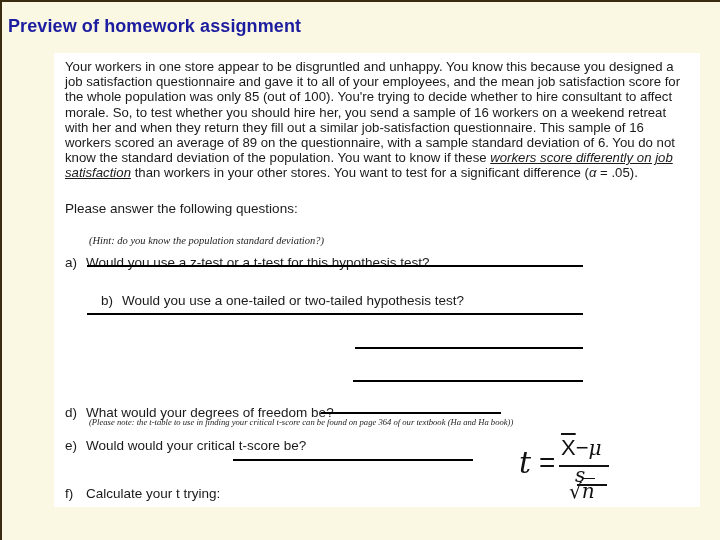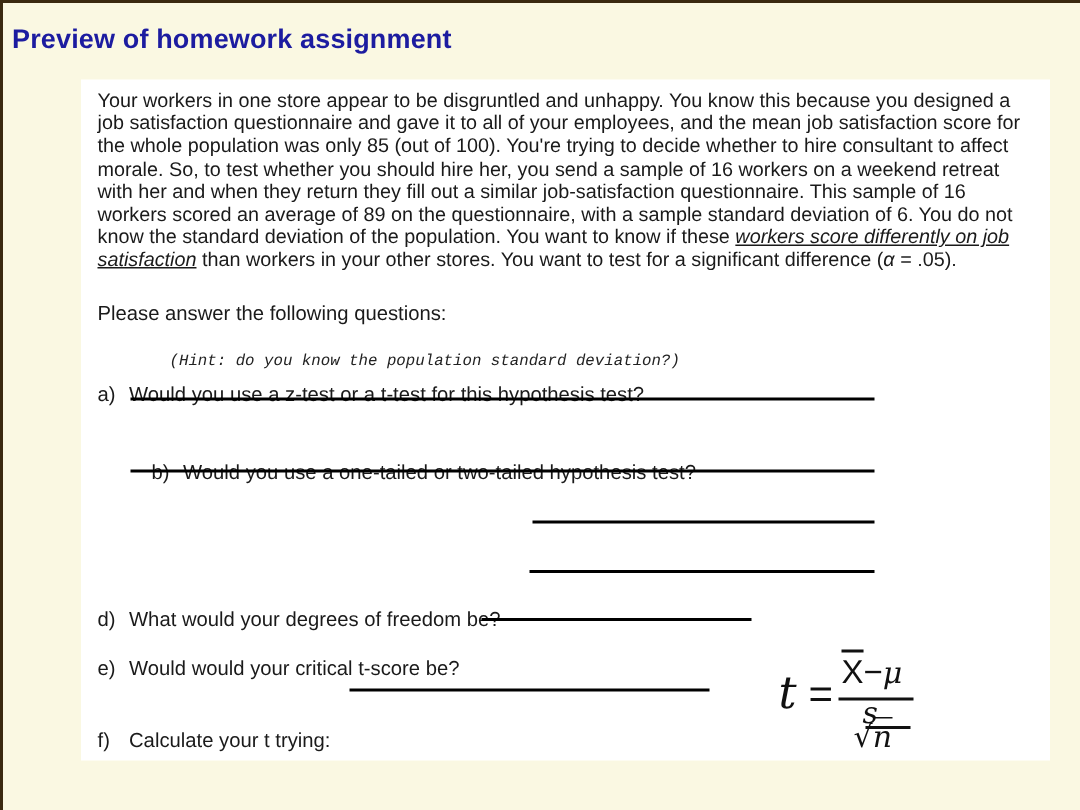--- a/index.html
+++ b/index.html
@@ -27,22 +27,22 @@
     .intro {
       font-size: 13.2px; line-height: 15.2px; margin: 0;
       width: 618px;
     }
     .intro .em { font-style: italic; }
     .intro .em-u { font-style: italic; text-decoration: underline; }
     .q-header { position: absolute; left: 0; top: 142px; font-size: 13.5px; }
     .q { position: absolute; left: 0; font-size: 13.5px; white-space: nowrap; margin-top: 38px; }
     .q .lbl { display: inline-block; width: 21px; }
     .hint {
-      position: absolute; left: 24px; font-family: Liberation Mono, monospace;
-      font-style: italic; font-size: 10.5px; color: #222; white-space: nowrap; margin-left: 24px;
+      position: absolute; left: 24px; font-family: Liberation Serif, serif;
+      font-style: italic; font-size: 10.5px; color: #222; white-space: nowrap;
     }
     .hint.small { font-size: 8.6px; }
     .line { position: absolute; height: 0; border-top: 2px solid #000; }
     .formula {
       position: absolute; left: 517px; top: 437px; width: 100px; height: 66px;
       font-family: "DejaVu Serif", serif; color: #111;
     }
     .formula .t { position: absolute; left: 2px; top: 8px; font-size: 30px; font-style: italic; }
     .formula .eq { position: absolute; left: 22px; top: 10px; font-size: 28px; font-family: "Liberation Sans", sans-serif; }
     .formula .num { position: absolute; left: 44px; top: -2px; font-size: 22px; white-space: nowrap; font-family: "Liberation Sans", sans-serif; }
@@ -68,36 +68,37 @@
   <p class="intro"><span>Your workers in one store appear to be disgruntled and unhappy.  You know this because you designed a job satisfaction questionnaire and gave it to all of your employees, and the mean job satisfaction score for the whole population was only 85 (out of 100).   You're trying to decide whether to hire consultant to affect morale.  So, to test whether you should hire her, you send a sample of 16 workers on a weekend retreat with her and when they return they fill out a similar job-satisfaction questionnaire.  This sample of 16 workers scored an average of 89 on the questionnaire, with a sample standard deviation of 6.  You do not know the standard deviation of the population.   You want to know if these </span><span class="em-u">workers score differently on job satisfaction</span><span> than workers in your other stores.  You want to test for a significant difference (</span><span class="em">α</span><span> = .05).</span></p>
 
   <div class="q-header">Please answer the following questions:</div>
 
   <div class="q" style="top:158px;">
     <span class="lbl">a)</span><span>Would you use a z-test or a t-test for this hypothesis test?</span>
   </div>
   <div class="hint" style="top:176px;">(Hint: do you know the population standard deviation?)</div>
   <div class="line" style="left:22px; top:206px; width:496px;"></div>
 
-  <div class="q" style="top:210px;padding-left:36px;">
+  <div class="q" style="top:196px;padding-left:36px;">
     <span class="lbl">b)</span><span>Would you use a one-tailed or two-tailed hypothesis test?</span>
   </div>
   <div class="line" style="left:22px; top:254px; width:496px;"></div>
 
   <div class="line" style="left:290px; top:288px; width:228px;"></div>
 
   <div class="q" style="top:308px;">
     <span class="lbl">d)</span><span>What would your degrees of freedom be?</span>
   </div>
   <div class="line" style="left:288px; top:321px; width:230px;"></div>
 
   <div class="q" style="top:341px;">
     <span class="lbl">e)</span><span>Would would your critical t-score be?</span>
   </div>
   <div class="line" style="left:256px; top:353px; width:180px;"></div>
+  <div class="hint small" style="top:358px;">(Please note: the t-table to use in finding your critical t-score can be found on page 364 of our textbook (Ha and Ha book))</div>
 
   <div class="q" style="top:389px;">
     <span class="lbl">f)</span><span>Calculate your t trying:</span>
   </div>
   <div class="line" style="left:168px; top:400px; width:240px;"></div>
 </div>
 
 <div class="formula">
   <span class="t">t</span>
   <span class="eq">=</span>

